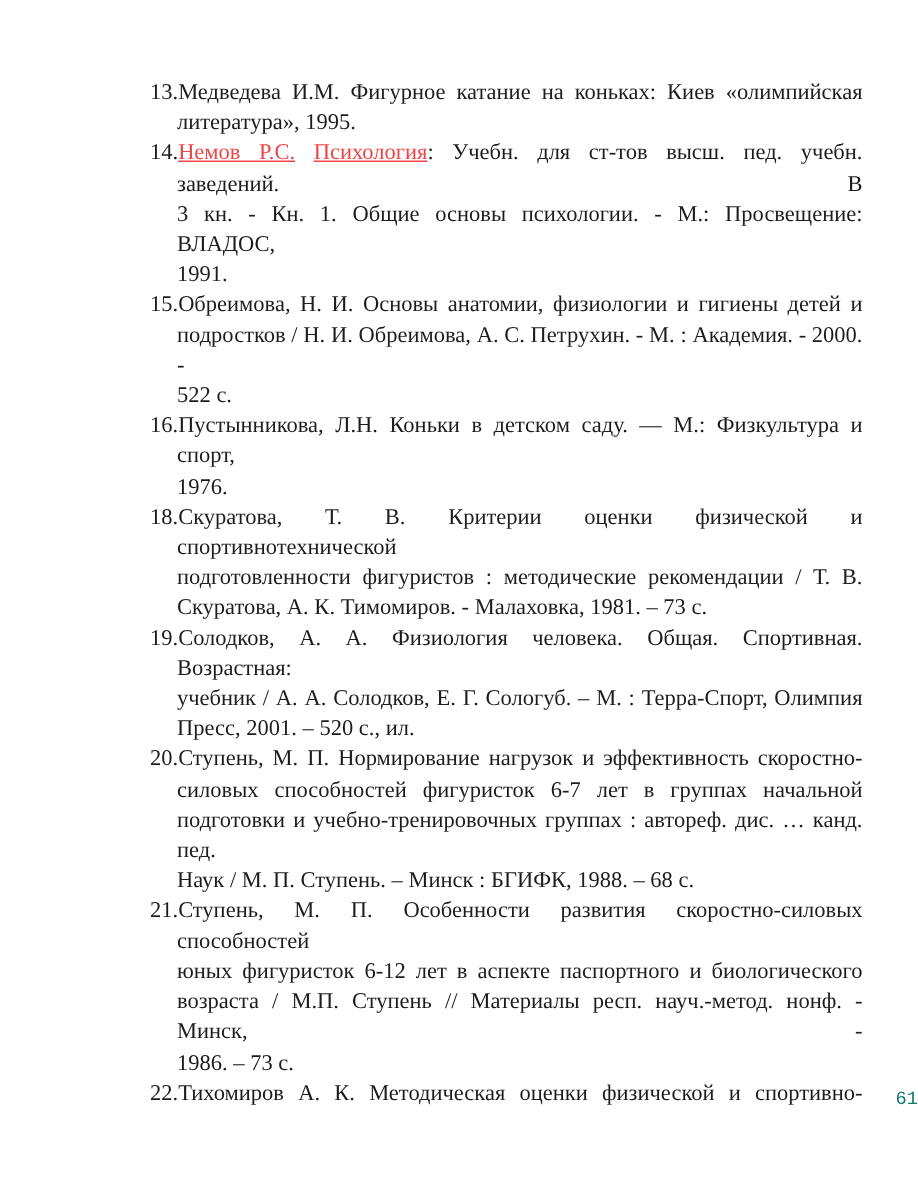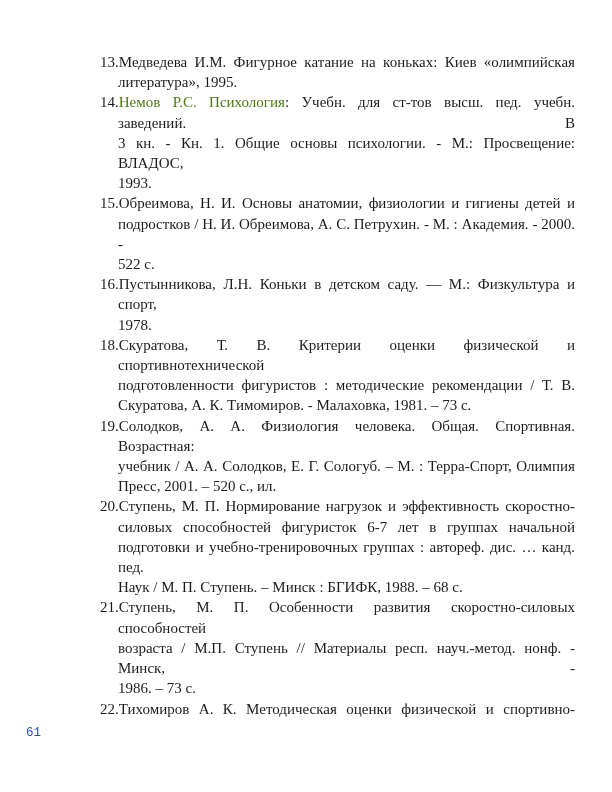--- a/index.html
+++ b/index.html
@@ -21,75 +21,77 @@
     color: #1c1c1c;
     font-size: 15px;
     line-height: 20.2px;
   }
   .ref-item { padding-left: 18px; }
   .ln { text-align: justify; }
   .ln.jst { text-align-last: justify; }
   .ln.last { text-align-last: left; }
   .ln.first { text-indent: -18px; }
   .lnk {
-    color: #4d7c0f;
+    color: #ef4444;
+    text-decoration: underline;
     cursor: pointer;
   }
   .page-number {
     position: absolute;
     top: 726px; left: 0;
     width: 612px;
-    text-align: left;
+    text-align: right;
     text-indent: 26px;
     font-family: "Liberation Mono", monospace;
     font-size: 12.5px;
-    color: #1d4ed8;
+    color: #0f766e;
   }
 </style>
 </head>
 <body>
 
 <div class="page">
   <div class="content" id="ref-list">
       <div class="ref-item">
         <div class="ln first jst"><span>13.</span>Медведева И.М. Фигурное катание на коньках: Киев «олимпийская</div>
         <div class="ln last">литература», 1995.</div>
       </div>
       <div class="ref-item">
         <div class="ln first jst"><span>14.</span><span class="lnk">Немов Р.С.</span> <span class="lnk">Психология</span>: Учебн. для ст-тов высш. пед. учебн. заведений. В</div>
         <div class="ln jst">3 кн. - Кн. 1. Общие основы психологии. - М.: Просвещение: ВЛАДОС,</div>
-        <div class="ln last">1993.</div>
+        <div class="ln last">1991.</div>
       </div>
       <div class="ref-item">
         <div class="ln first jst"><span>15.</span>Обреимова, Н. И. Основы анатомии, физиологии и гигиены детей и</div>
         <div class="ln jst">подростков / Н. И. Обреимова, А. С. Петрухин. - М. : Академия. - 2000. -</div>
         <div class="ln last">522 с.</div>
       </div>
       <div class="ref-item">
         <div class="ln first jst"><span>16.</span>Пустынникова, Л.Н. Коньки в детском саду. — М.: Физкультура и спорт,</div>
-        <div class="ln last">1978.</div>
+        <div class="ln last">1976.</div>
       </div>
       <div class="ref-item">
         <div class="ln first jst"><span>18.</span>Скуратова, Т. В. Критерии оценки физической и спортивнотехнической</div>
         <div class="ln jst">подготовленности фигуристов : методические рекомендации / Т. В.</div>
         <div class="ln last">Скуратова, А. К. Тимомиров. - Малаховка, 1981. – 73 с.</div>
       </div>
       <div class="ref-item">
         <div class="ln first jst"><span>19.</span>Солодков, А. А. Физиология человека. Общая. Спортивная. Возрастная:</div>
         <div class="ln jst">учебник / А. А. Солодков, Е. Г. Сологуб. – М. : Терра-Спорт, Олимпия</div>
         <div class="ln last">Пресс, 2001. – 520 с., ил.</div>
       </div>
       <div class="ref-item">
         <div class="ln first jst"><span>20.</span>Ступень, М. П. Нормирование нагрузок и эффективность скоростно-</div>
         <div class="ln jst">силовых способностей фигуристок 6-7 лет в группах начальной</div>
         <div class="ln jst">подготовки и учебно-тренировочных группах : автореф. дис. … канд. пед.</div>
         <div class="ln last">Наук / М. П. Ступень. – Минск : БГИФК, 1988. – 68 с.</div>
       </div>
       <div class="ref-item">
         <div class="ln first jst"><span>21.</span>Ступень, М. П. Особенности развития скоростно-силовых способностей</div>
+        <div class="ln jst">юных фигуристок 6-12 лет в аспекте паспортного и биологического</div>
         <div class="ln jst">возраста / М.П. Ступень // Материалы респ. науч.-метод. нонф. - Минск, -</div>
         <div class="ln last">1986. – 73 с.</div>
       </div>
       <div class="ref-item">
         <div class="ln first jst"><span>22.</span>Тихомиров А. К. Методическая оценки физической и спортивно-</div>
       </div>
     </div>
   <div class="page-number">61</div>
 </div>
 

